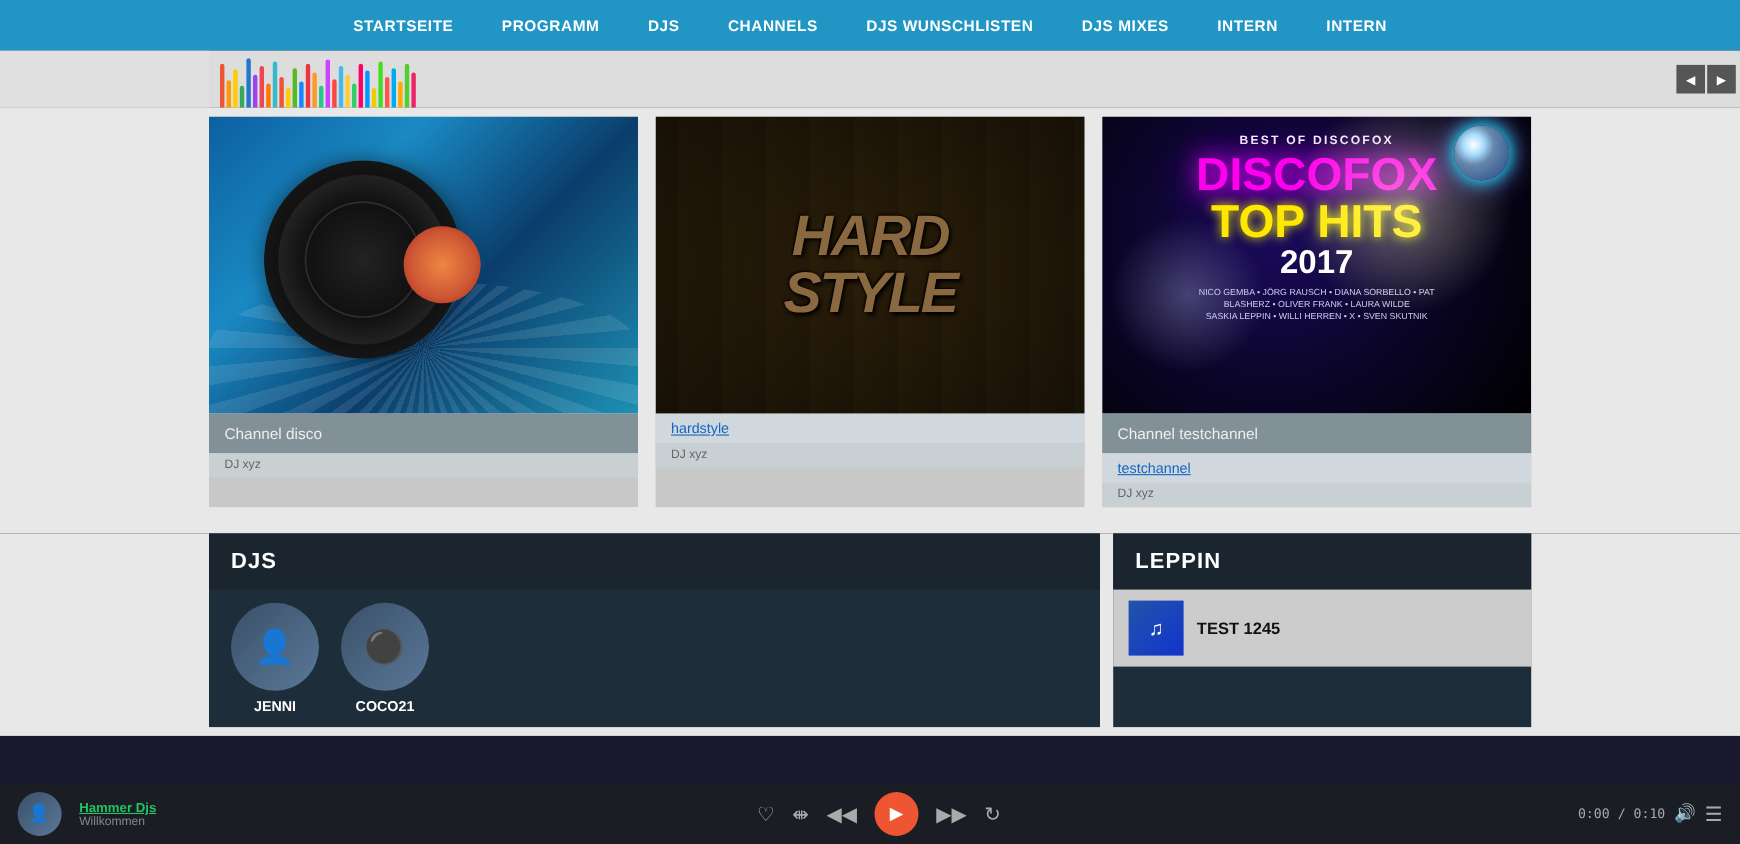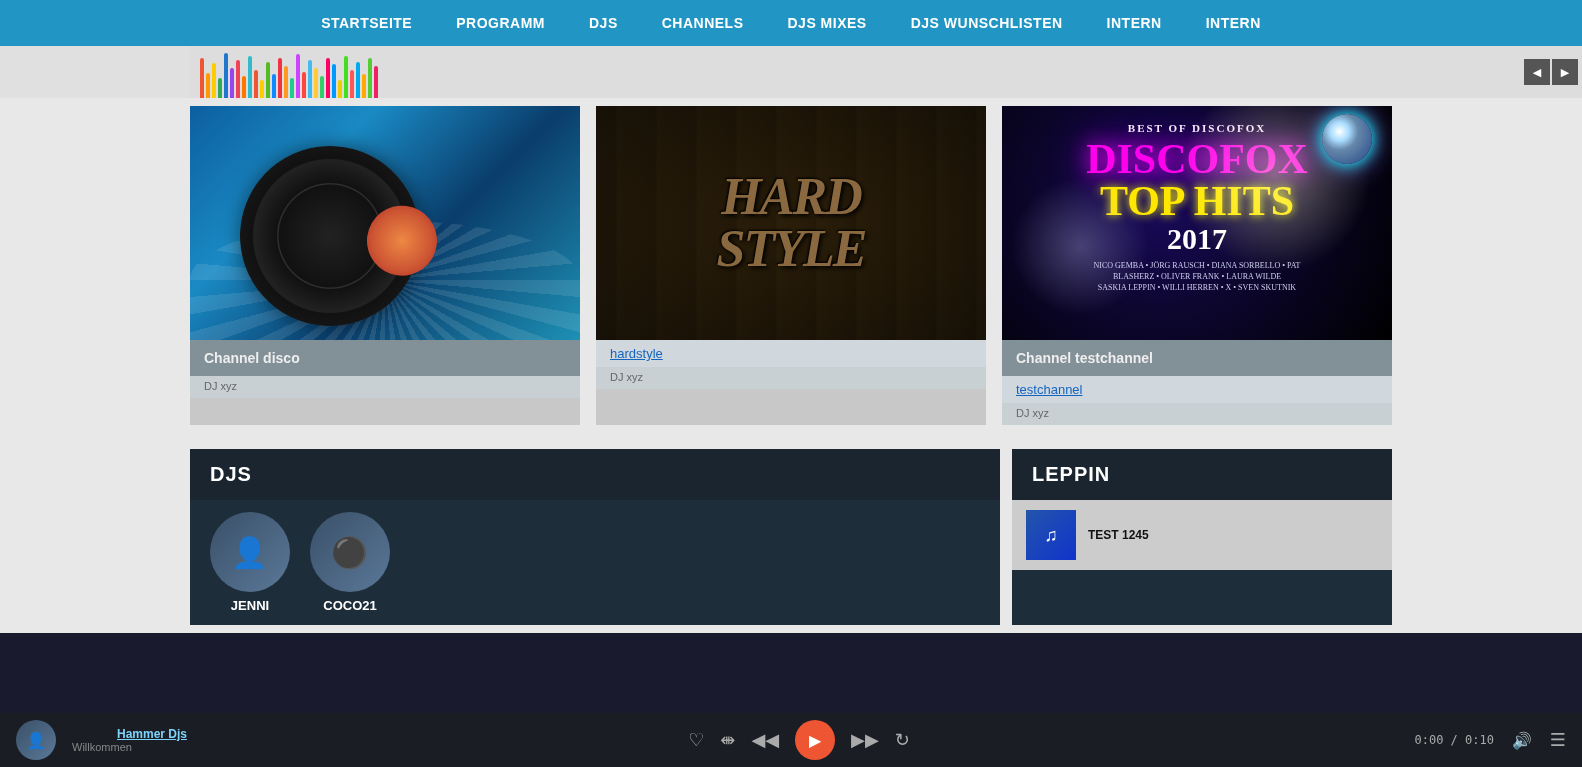--- a/index.html
+++ b/index.html
@@ -39,31 +39,29 @@
       grid-template-columns: repeat(3, 1fr);
       gap: 16px;
       margin-bottom: 16px;
     }
     .channel-card {
       background: #c8c8c8;
       cursor: pointer;
     }
     .channel-thumb {
       width: 100%;
-      height: 234px;
+      height: 270px;
       overflow: hidden;
       position: relative;
-      font-family: Liberation Serif, serif;
     }
     .channel-label {
       background: rgba(100,120,130,0.7);
       color: #eee;
       font-size: 14px;
       padding: 10px 14px;
-      font-weight: bold;
     }
     .channel-link {
       color: #1565c0;
       font-size: 13px;
       padding: 6px 14px;
       display: block;
       text-decoration: underline;
       background: #d0d8de;
       cursor: pointer;
     }
@@ -296,21 +294,21 @@
       background: linear-gradient(135deg, #2255aa, #1133cc);
       flex-shrink: 0;
       display: flex;
       align-items: center;
       justify-content: center;
       color: #fff;
       font-size: 18px;
     }
     .upload-title {
       color: #111;
-      font-size: 12px;
+      font-size: 15px;
       font-weight: bold;
     }
 
     
     .player-bar {
       position: fixed;
       bottom: 0;
       left: 0;
       right: 0;
       height: 54px;
@@ -320,26 +318,25 @@
       padding: 0 16px;
       gap: 16px;
       z-index: 100;
     }
     .player-info {
       display: flex;
       flex-direction: column;
       min-width: 160px;
     }
     .player-dj-name {
-      color: #7dd3fc;
+      color: #22c55e;
       font-size: 12px;
       font-weight: bold;
       cursor: pointer;
       text-decoration: underline;
-      text-align: center;
     }
     .player-track {
       color: #888;
       font-size: 11px;
     }
     .player-avatar {
       width: 40px;
       height: 40px;
       border-radius: 50%;
       background: linear-gradient(135deg, #3a5068, #5a7898);
@@ -376,21 +373,21 @@
       color: #fff;
       font-size: 16px;
       cursor: pointer;
       display: flex;
       align-items: center;
       justify-content: center;
     }
     .player-right {
       display: flex;
       align-items: center;
-      gap: 18px;
+      gap: 8px;
       min-width: 200px;
       justify-content: flex-end;
     }
     .time-display {
       color: #aaa;
       font-size: 12px;
       font-family: monospace;
     }
     .volume-icon {
       color: #aaa;
@@ -462,22 +459,22 @@
   </style>
 </head>
 <body>
 
 <nav>
 
 <a>STARTSEITE</a>
     <a>PROGRAMM</a>
     <a>DJS</a>
     <a>CHANNELS</a>
+    <a>DJS WUNSCHLISTEN</a>
     <a>DJS MIXES</a>
-    <a>DJS WUNSCHLISTEN</a>
     <a>INTERN</a>
     <a>INTERN</a>
   </nav>
 
 <div class="top-bar-decoration">
   <div class="bar-left-space"></div>
   <div class="bar-right-area">
     <div class="colorful-bars">
     <span class="cbar" style="background: rgb(238, 85, 51); height: 40px;"></span>
         <span class="cbar" style="background: rgb(255, 153, 0); height: 25px;"></span>

